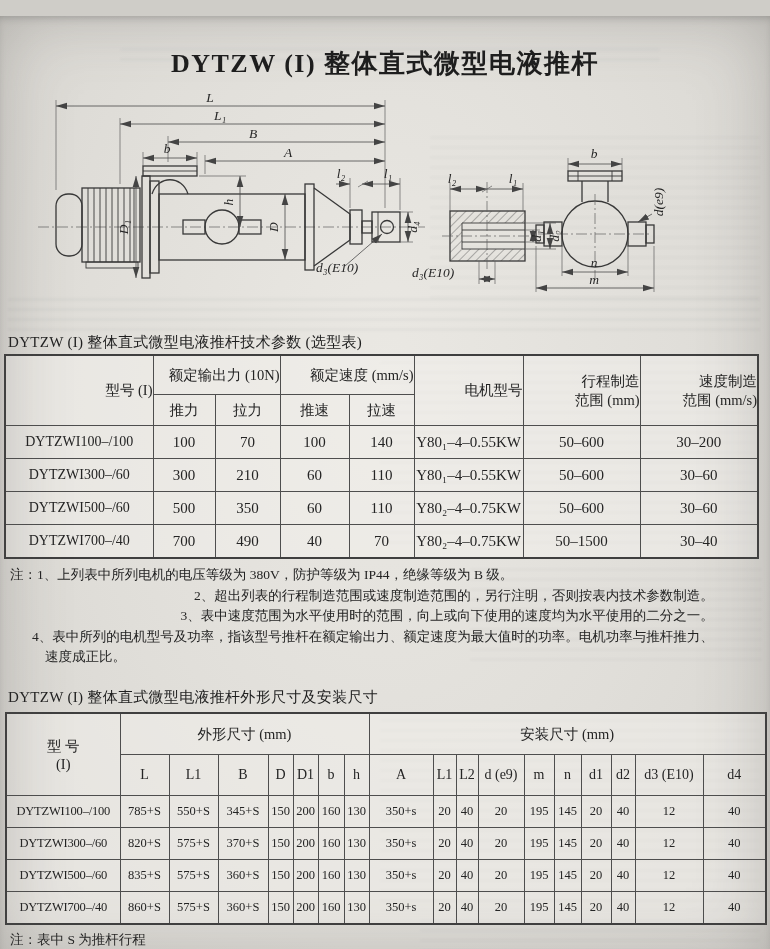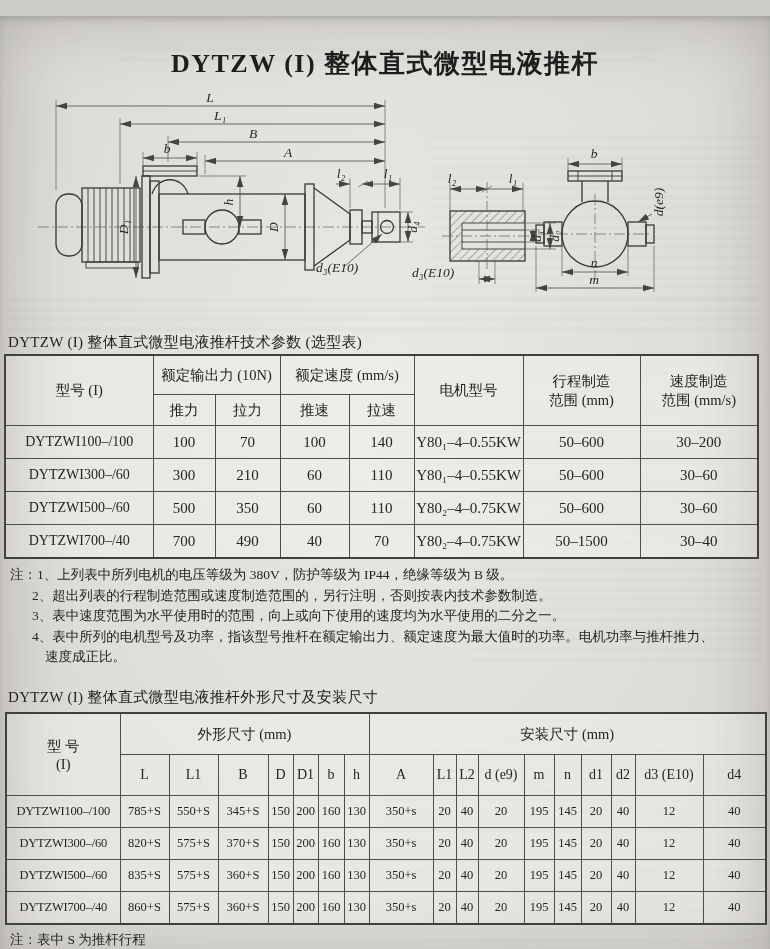--- a/index.html
+++ b/index.html
@@ -26,31 +26,31 @@
   #cap2{top:672px;}
   table{
     position:absolute;border-collapse:collapse;table-layout:fixed;z-index:3;
     background:rgba(243,242,238,.5);border:2px solid #3f3f3f;
   }
   th,td{
     border:1px solid #4e4e4e;text-align:center;vertical-align:middle;
     font-weight:normal;color:#242424;padding:0;white-space:nowrap;overflow:visible;
   }
   .t1{top:338px;left:4px;width:753px;}
-  .t1 thead tr:first-child th{height:38px;font-size:14.5px;}
+  .t1 thead tr:first-child th{height:38px;font-size:14.5px;text-align:right;}
   .t1 thead tr:nth-child(2) th{height:30px;font-size:14.5px;}
   .t1 td{height:32px;font-size:15px;}
   .t1 .model-cell{font-size:14px;}
   .t2{top:696px;left:5px;width:760px;}
   .t2 thead tr:first-child th{height:40px;font-size:14.5px;}
   .t2 thead tr:nth-child(2) th{height:40px;font-size:14px;}
   .t2 td{height:31px;font-size:12.5px;}
   .t2 .model-cell{font-size:12.5px;letter-spacing:-.2px;}
   .notes{position:absolute;left:10px;top:549px;font-size:13.5px;line-height:20.5px;color:#232323;z-index:3;}
-  .note-ind{margin-left:22px;}
+  .note-ind{margin-left:22px;text-align:right;}
   .note-ind2{margin-left:35px;}
   .note2{position:absolute;left:10px;top:915px;font-size:13.5px;color:#232323;z-index:3;text-align:center;}
   svg.draw{position:absolute;top:58px;left:0;z-index:3;}
   svg .p{fill:none;stroke:#383838;stroke-width:1.3;}
   svg .p2{fill:none;stroke:#383838;stroke-width:.9;}
   svg .d{fill:none;stroke:#4a4a4a;stroke-width:.8;}
   svg .e{fill:none;stroke:#5f5f5f;stroke-width:.7;}
   svg .cl{fill:none;stroke:#5f5f5f;stroke-width:.7;stroke-dasharray:11 3 2 3;}
   svg text{font-family:"Liberation Serif","DejaVu Serif",serif;font-style:italic;font-size:13.5px;fill:#262626;}
   .ghost{

